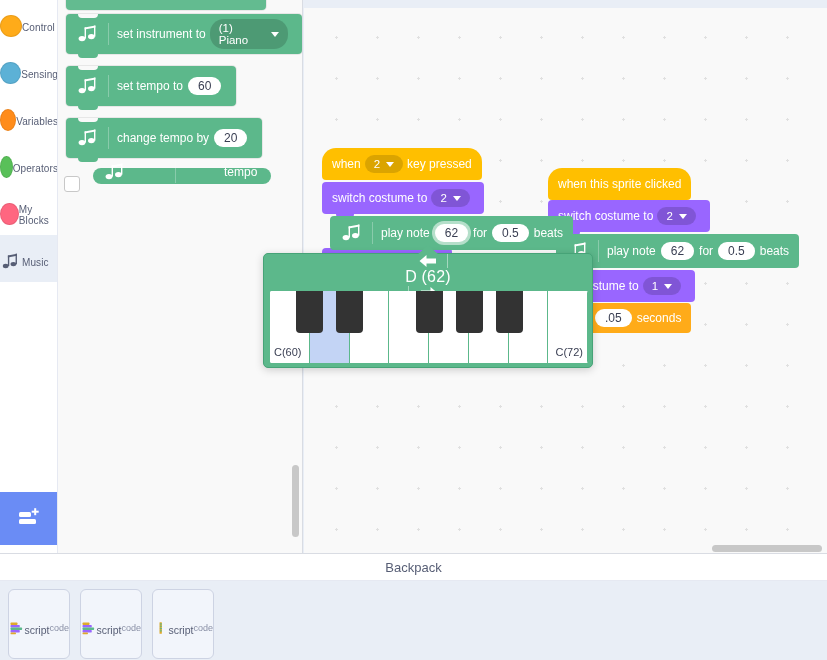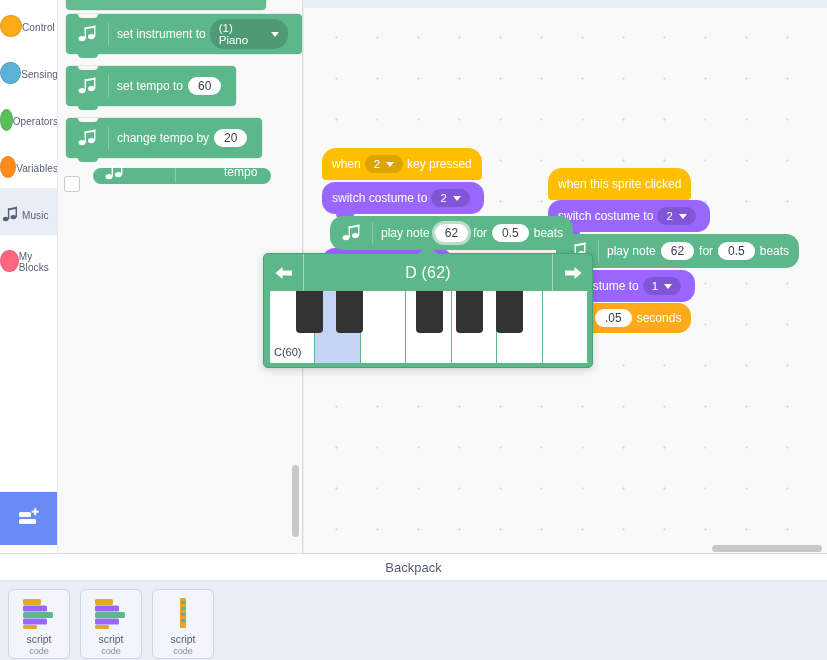--- a/index.html
+++ b/index.html
@@ -101,21 +101,21 @@
   .workspace {
     position: absolute; left: 304px; top: 8px; right: 0; height: 553px;
     background-color: #f9f9f9;
     background-image: radial-gradient(#e0e0e0 1.1px, transparent 1.2px);
     background-size: 41px 41px;
     background-position: 12px 9px;
     overflow: hidden;
   }
 
   
-  .sb { position: absolute; border-radius: 13px; color:#fff; font-size: 12px;
+  .sb { position: absolute; border-radius: 4px; color:#fff; font-size: 12px;
         display:flex; align-items:center; padding: 0 10px; cursor: pointer; }
   .sb.hat { border-radius: 14px 14px 4px 4px; }
   .ev  { background: #ffbf00; }
   .look{ background: #9966ff; }
   .mus { background: #5cb88b; }
   .ctl { background: #ffab19; }
 
   .bump {
     position:absolute; left:14px; bottom:-4px; width:18px; height:4px;
     border-radius: 0 0 7px 7px;
@@ -126,21 +126,21 @@
     position: absolute; left: 263px; top: 253px; width: 330px; height: 115px;
     background: #5cb88b; border-radius: 5px; border: 1px solid #46a377;
     box-shadow: 0 2px 8px rgba(0,0,0,.18);
     z-index: 50;
   }
   .piano-arrow-up {
     position: absolute; left: 153px; top: -9px; width: 0; height: 0;
     border-left: 11px solid transparent; border-right: 11px solid transparent;
     border-bottom: 10px solid #5cb88b;
   }
-  .piano-hdr { position: relative; height: 37px; display: flex; align-items: center; }
+  .piano-hdr { position: relative; height: 37px; display: flex; align-items: center; flex-direction: column; }
   .piano-title {
     flex: 1; text-align: center; color: #fff; font-size: 16px; letter-spacing:.2px;
   }
   .parrow {
     width: 40px; height: 37px; display: flex; align-items: center; justify-content: center;
     cursor: pointer;
   }
   .parrow.left  { border-right: 1px solid rgba(255,255,255,.45); }
   .parrow.right { border-left: 1px solid rgba(255,255,255,.45); }
   .keys {
@@ -171,21 +171,21 @@
     background: #fff; display: flex; align-items: center; justify-content: center;
     cursor: pointer; border-bottom: 1px solid #e6e9f2;
   }
   .bp-header .t { font-size: 13px; color: #575e75; }
   .bp-body {
     position: absolute; left: 0; top: 581px; width: 827px; height: 79px;
     background: #e9eef6; padding: 8px 0 0 8px; display: flex; gap: 10px;
   }
   .bp-item {
     width: 62px; height: 70px; background: #f2f5fb; border: 1px solid #cdd3e3;
-    border-radius: 6px; display: flex; flex-direction: column;
+    border-radius: 6px; display: flex; 
     align-items: center; justify-content: flex-start; padding-top: 7px; cursor: pointer;
   }
   .bp-item .thumb { width: 40px; height: 32px; }
   .bp-item .nm { font-size: 10.5px; color: #575e75; margin-top: 4px; }
   .bp-item .ty { font-size: 9px; color: #8a90a6; margin-top: 1px; }
 
   .bp-hscroll {
     position: absolute; left: 712px; top: 545px; width: 110px; height: 7px;
     background: #c8c8c8; border-radius: 4px; cursor:pointer;
   }
@@ -201,45 +201,45 @@
       <div class="dot" style="background:#ffab19"></div>
       <div class="lbl">Control</div>
     </div>
 
     <div class="cat">
       <div class="dot" style="background:#5cb1d6"></div>
       <div class="lbl">Sensing</div>
     </div>
 
     <div class="cat">
+      <div class="dot" style="background:#ff8c1a"></div>
+      <div class="lbl">Variables</div>
+    </div>
+
+    <div class="cat">
       <div class="dot" style="background:#59c059"></div>
       <div class="lbl">Operators</div>
     </div>
 
     <div class="cat">
-      <div class="dot" style="background:#ff8c1a"></div>
-      <div class="lbl">Variables</div>
+      <div class="dot" style="background:#ff6680"></div>
+      <div class="lbl">My Blocks</div>
     </div>
 
     <div class="cat selected">
       <svg class="musicicon" viewBox="0 0 24 24">
         <g fill="#575e75">
           <ellipse cx="6.2" cy="17.4" rx="3.1" ry="2.4"></ellipse>
           <rect x="8.6" y="6.0" width="1.5" height="11.6"></rect>
           <ellipse cx="14.6" cy="15.4" rx="3.1" ry="2.4"></ellipse>
           <rect x="17.0" y="4.0" width="1.5" height="11.6"></rect>
           <path d="M8.6 6.0 L18.5 4.0 L18.5 6.2 L8.6 8.2 Z"></path>
         </g>
       </svg>
       <div class="lbl">Music</div>
-    </div>
-
-    <div class="cat">
-      <div class="dot" style="background:#ff6680"></div>
-      <div class="lbl">My Blocks</div>
     </div>
 
     <div class="extbtn">
       <svg width="26" height="24" viewBox="0 0 26 24">
         <rect x="3" y="5" width="12" height="5" rx="1.5" fill="#fff"></rect>
         <rect x="3" y="12" width="17" height="5" rx="1.5" fill="#fff"></rect>
         <rect x="18.2" y="1.2" width="2" height="7" fill="#fff"></rect>
         <rect x="15.7" y="3.7" width="7" height="2" fill="#fff"></rect>
       </svg>
     </div>
@@ -432,20 +432,23 @@
     <div class="keys">
       <div class="wkey">
         <span class="klabel">C(60)</span>
       </div>
       <div class="wkey active"></div>
       <div class="wkey"></div>
       <div class="wkey"></div>
       <div class="wkey"></div>
       <div class="wkey"></div>
       <div class="wkey"></div>
+      <div class="wkey">
+        <span class="klabel right">C(72)</span>
+      </div>
 
       <div class="bkey" style="left:26px;"></div>
       <div class="bkey" style="left:66px;"></div>
       <div class="bkey" style="left:146px;"></div>
       <div class="bkey" style="left:186px;"></div>
       <div class="bkey" style="left:226px;"></div>
     </div>
   </div>
 
   <div class="bp-hscroll"></div>

